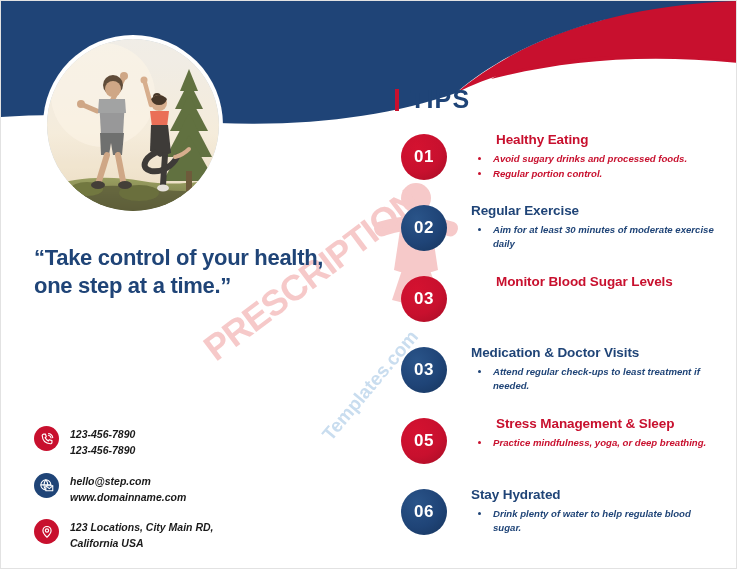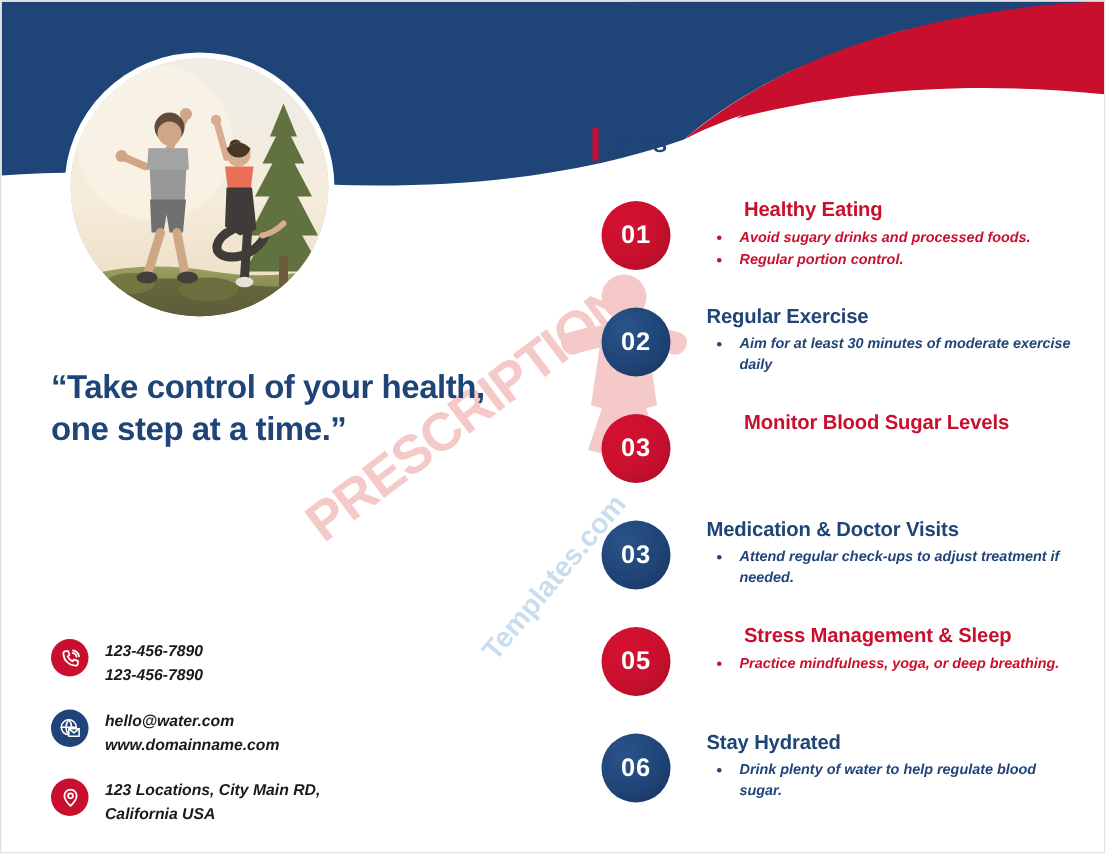--- a/index.html
+++ b/index.html
@@ -149,21 +149,21 @@
     align-items: center;
     z-index: 3;
   }
   .tips-bar {
     width: 4px;
     height: 22px;
     background: #c8102e;
     margin-right: 11px;
   }
   .tips-title {
-    font-size: 14px;
+    font-size: 25px;
     font-weight: bold;
     letter-spacing: 1.2px;
     color: #1f4477;
   }
 
   
   .tips-list {
     position: absolute;
     left: 400px;
     top: 131px;
@@ -378,21 +378,21 @@
       <div class="contact-icon blue">
         <svg width="15" height="15" viewBox="0 0 24 24" fill="none" stroke="#ffffff" stroke-width="1.7" stroke-linecap="round" stroke-linejoin="round">
           <circle cx="11" cy="11" r="8"></circle>
           <path d="M3 11 H19"></path>
           <path d="M11 3 a12 12 0 0 1 0 16 a12 12 0 0 1 0 -16"></path>
           <rect x="11" y="12.5" width="11" height="8" fill="#1f4477"></rect>
           <path d="M11 12.5 L16.5 17 L22 12.5"></path>
         </svg>
       </div>
       <div class="contact-lines">
-        <div>hello@water.com</div>
+        <div>hello@step.com</div>
         <div>www.domainname.com</div>
       </div>
     </div>
 
     <div class="contact-row">
       <div class="contact-icon red">
         <svg width="14" height="14" viewBox="0 0 24 24" fill="none" stroke="#ffffff" stroke-width="2" stroke-linecap="round" stroke-linejoin="round">
           <path d="M12 21 C12 21 19 14.5 19 9.5 A7 7 0 0 0 5 9.5 C5 14.5 12 21 12 21 Z"></path>
           <circle cx="12" cy="9.5" r="2.8"></circle>
         </svg>
@@ -431,21 +431,21 @@
 
     <div class="tip">
       <div class="tip-badge red">03</div>
       <div class="tip-title red">Monitor Blood Sugar Levels</div>
     </div>
 
     <div class="tip">
       <div class="tip-badge blue">03</div>
       <div class="tip-title blue">Medication &amp; Doctor Visits</div>
       <ul class="tip-points blue">
-        <li>Attend regular check-ups  to adjust treatment  if needed.</li>
+        <li>Attend regular check-ups  to least treatment  if needed.</li>
       </ul>
     </div>
 
     <div class="tip">
       <div class="tip-badge red">05</div>
       <div class="tip-title red">Stress Management &amp; Sleep</div>
       <ul class="tip-points red">
         <li>Practice mindfulness, yoga, or deep breathing.</li>
       </ul>
     </div>

